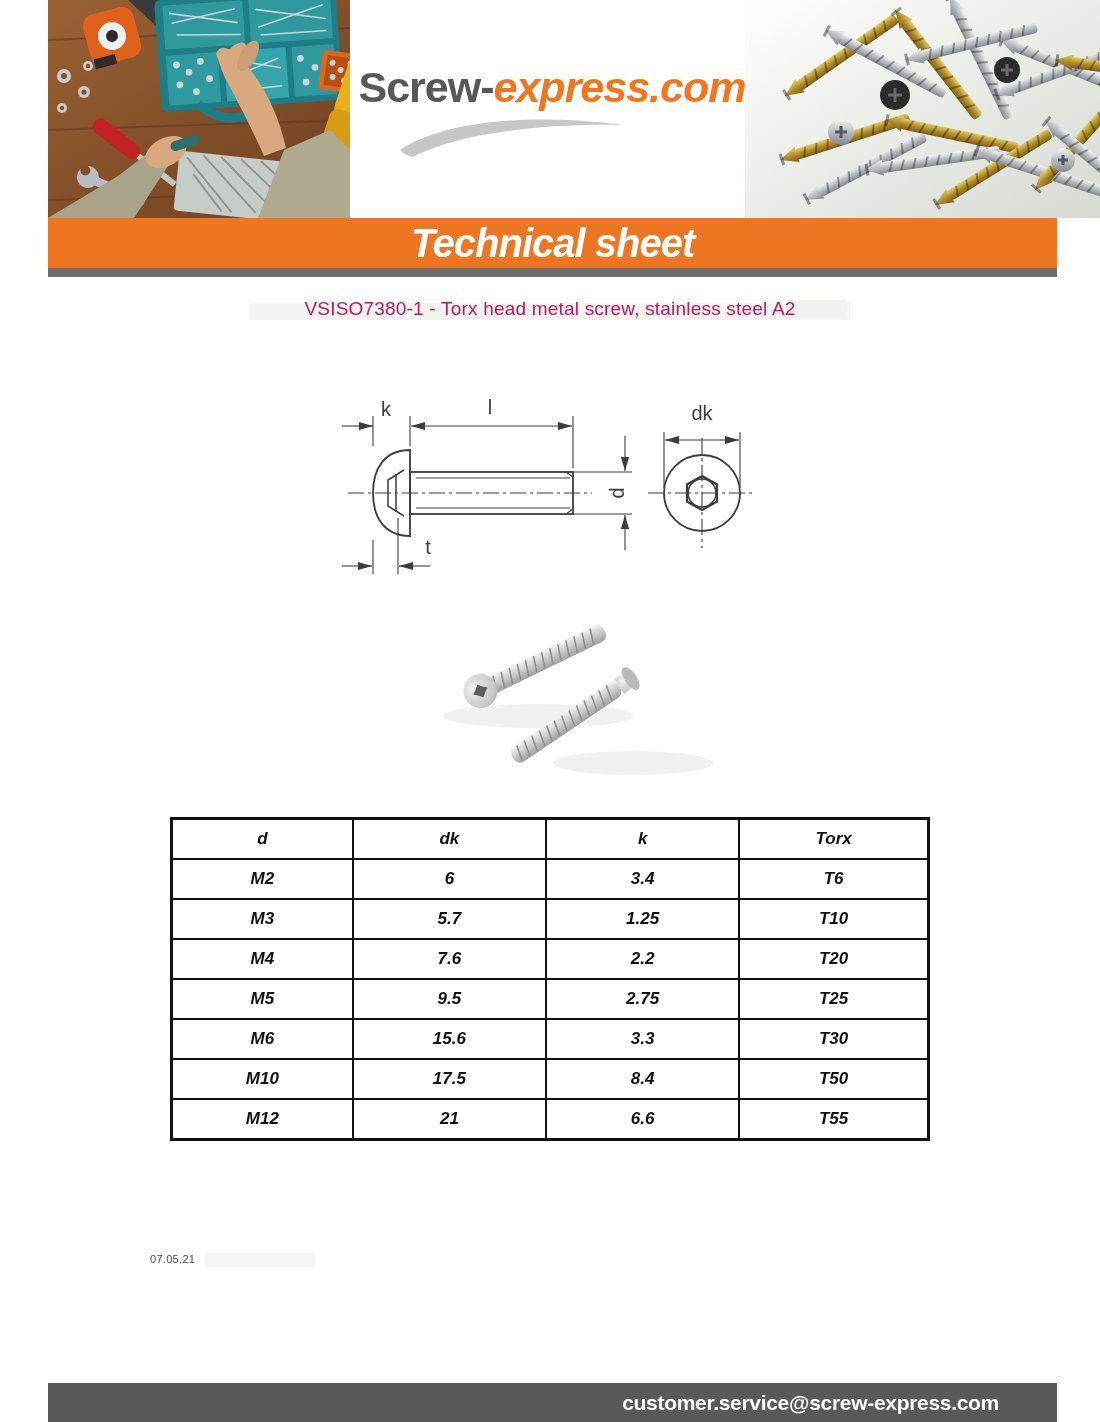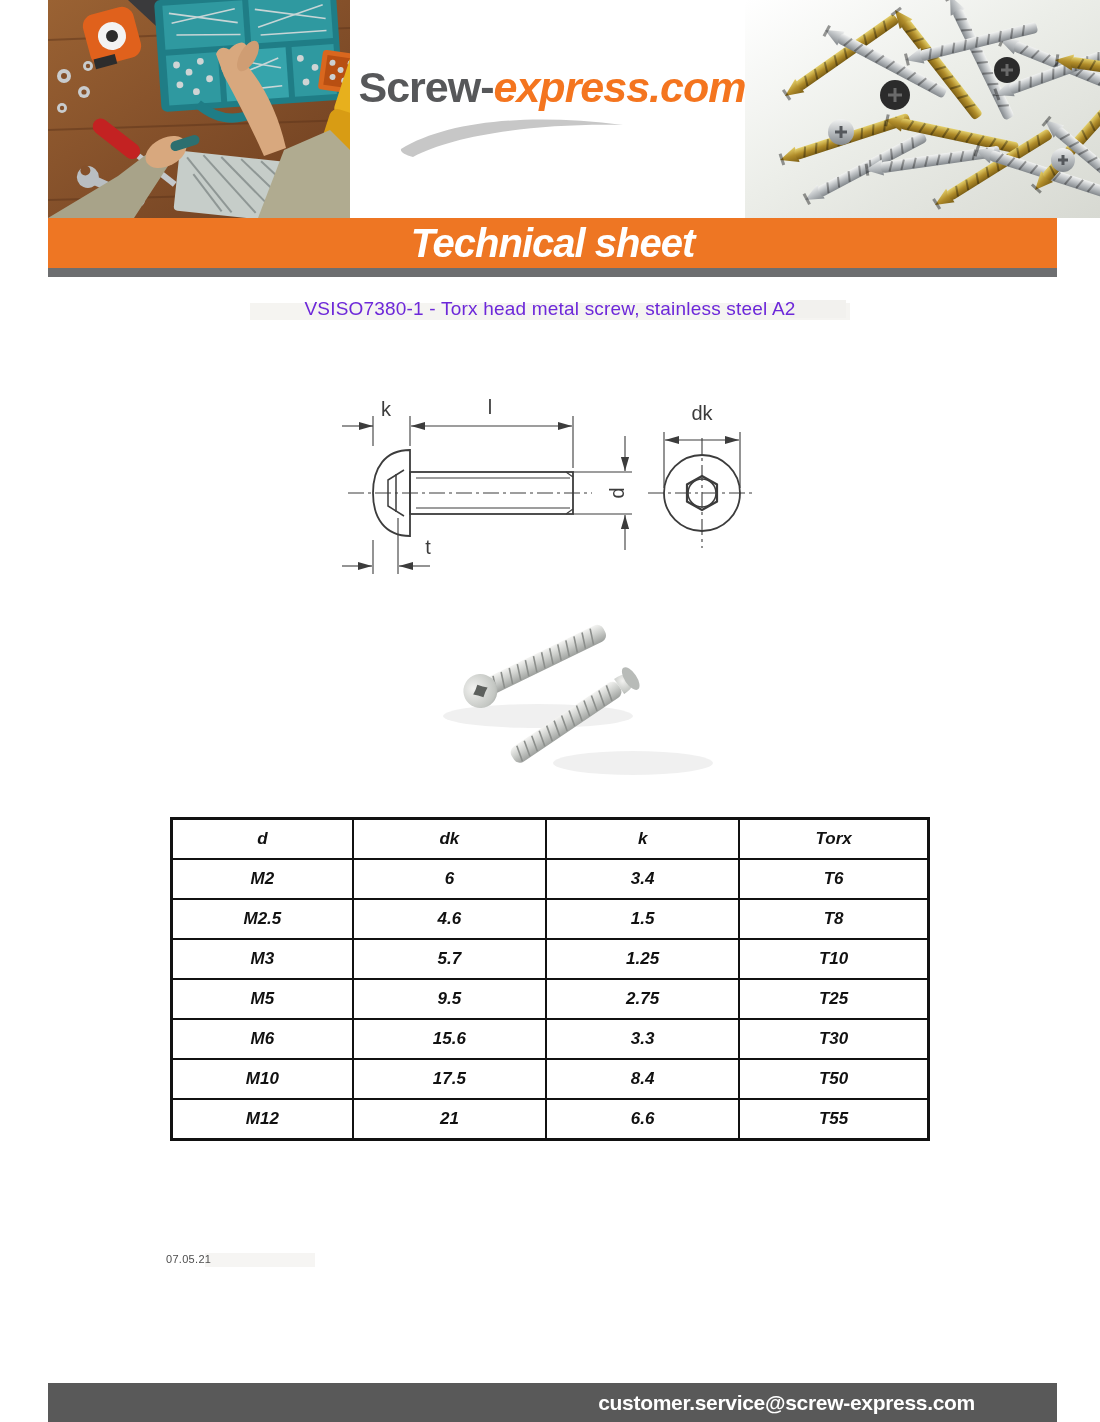--- a/index.html
+++ b/index.html
@@ -19,40 +19,40 @@
   .swoosh{display:block;margin:2px auto 0 auto;}
 
   .banner{position:absolute;left:48px;top:218px;width:1009px;height:50px;background:#ee7623;
           display:flex;align-items:center;justify-content:center;font-style:italic;}
   .banner-title{color:#ffffff;font-size:40px;font-weight:800;letter-spacing:-1px;}
   .banner-divider{position:absolute;left:48px;top:268px;width:1009px;height:9px;background:#6d6e70;}
 
   .subtitle-band{position:absolute;left:250px;top:303px;width:600px;height:17px;background:#f5f4f1;}
   .smudge{position:absolute;background:#f2f1ee;}
   .subtitle{position:absolute;left:0;top:298px;width:1100px;text-align:center;
-            color:#6d28d9;font-size:19px;letter-spacing:.2px;}
+            color:#be185d;font-size:19px;letter-spacing:.2px;}
 
   
   .tech-drawing{position:absolute;left:330px;top:388px;}
   .drawing-label{font-family:"Liberation Sans",sans-serif;font-size:20px;fill:#3c3c3c;}
   .product-photo{position:absolute;left:418px;top:598px;}
 
   
   .spec-table{position:absolute;left:170px;top:817px;width:760px;border-collapse:collapse;
               font-size:17px;font-weight:bold;font-style:italic;color:#111;}
   .spec-table th,.spec-table td{border:2px solid #111;text-align:center;height:38px;padding:0;}
   .spec-table{border:3px solid #111;}
   .spec-table th{font-weight:bold;}
 
-  .doc-date{position:absolute;left:166px;top:1253px;font-size:11px;color:#4d4d4d;letter-spacing:.3px;}
+  .doc-date{position:absolute;left:150px;top:1253px;font-size:11px;color:#4d4d4d;letter-spacing:.3px;}
 
   
   .footer-bar{position:absolute;left:48px;top:1383px;width:1009px;height:39px;background:#595959;
               display:flex;align-items:center;justify-content:flex-end;}
-  .footer-email{color:#ffffff;font-size:21px;font-weight:800;letter-spacing:-.3px;padding-right:82px;}
+  .footer-email{color:#ffffff;font-size:21px;font-weight:800;letter-spacing:-.3px;padding-right:58px;}
 </style>
 </head>
 <body>
 
 <div class="page">
 
   <div class="photo photo-left">
     <svg width="302" height="218" viewBox="0 0 302 218">
       <defs>
         <linearGradient id="wood" x1="0" y1="0" x2="1" y2="1">
@@ -379,32 +379,32 @@
       </tr>
     </thead>
     <tbody>
       <tr>
         <td>M2</td>
           <td>6</td>
           <td>3.4</td>
           <td>T6</td>
       </tr>
       <tr>
-        <td>M2.5</td>
-          <td>4.6</td>
-          <td>1.5</td>
-          <td>T8</td>
-      </tr>
-      <tr>
         <td>M3</td>
           <td>5.7</td>
           <td>1.25</td>
           <td>T10</td>
       </tr>
       <tr>
+        <td>M4</td>
+          <td>7.6</td>
+          <td>2.2</td>
+          <td>T20</td>
+      </tr>
+      <tr>
         <td>M5</td>
           <td>9.5</td>
           <td>2.75</td>
           <td>T25</td>
       </tr>
       <tr>
         <td>M6</td>
           <td>15.6</td>
           <td>3.3</td>
           <td>T30</td>

